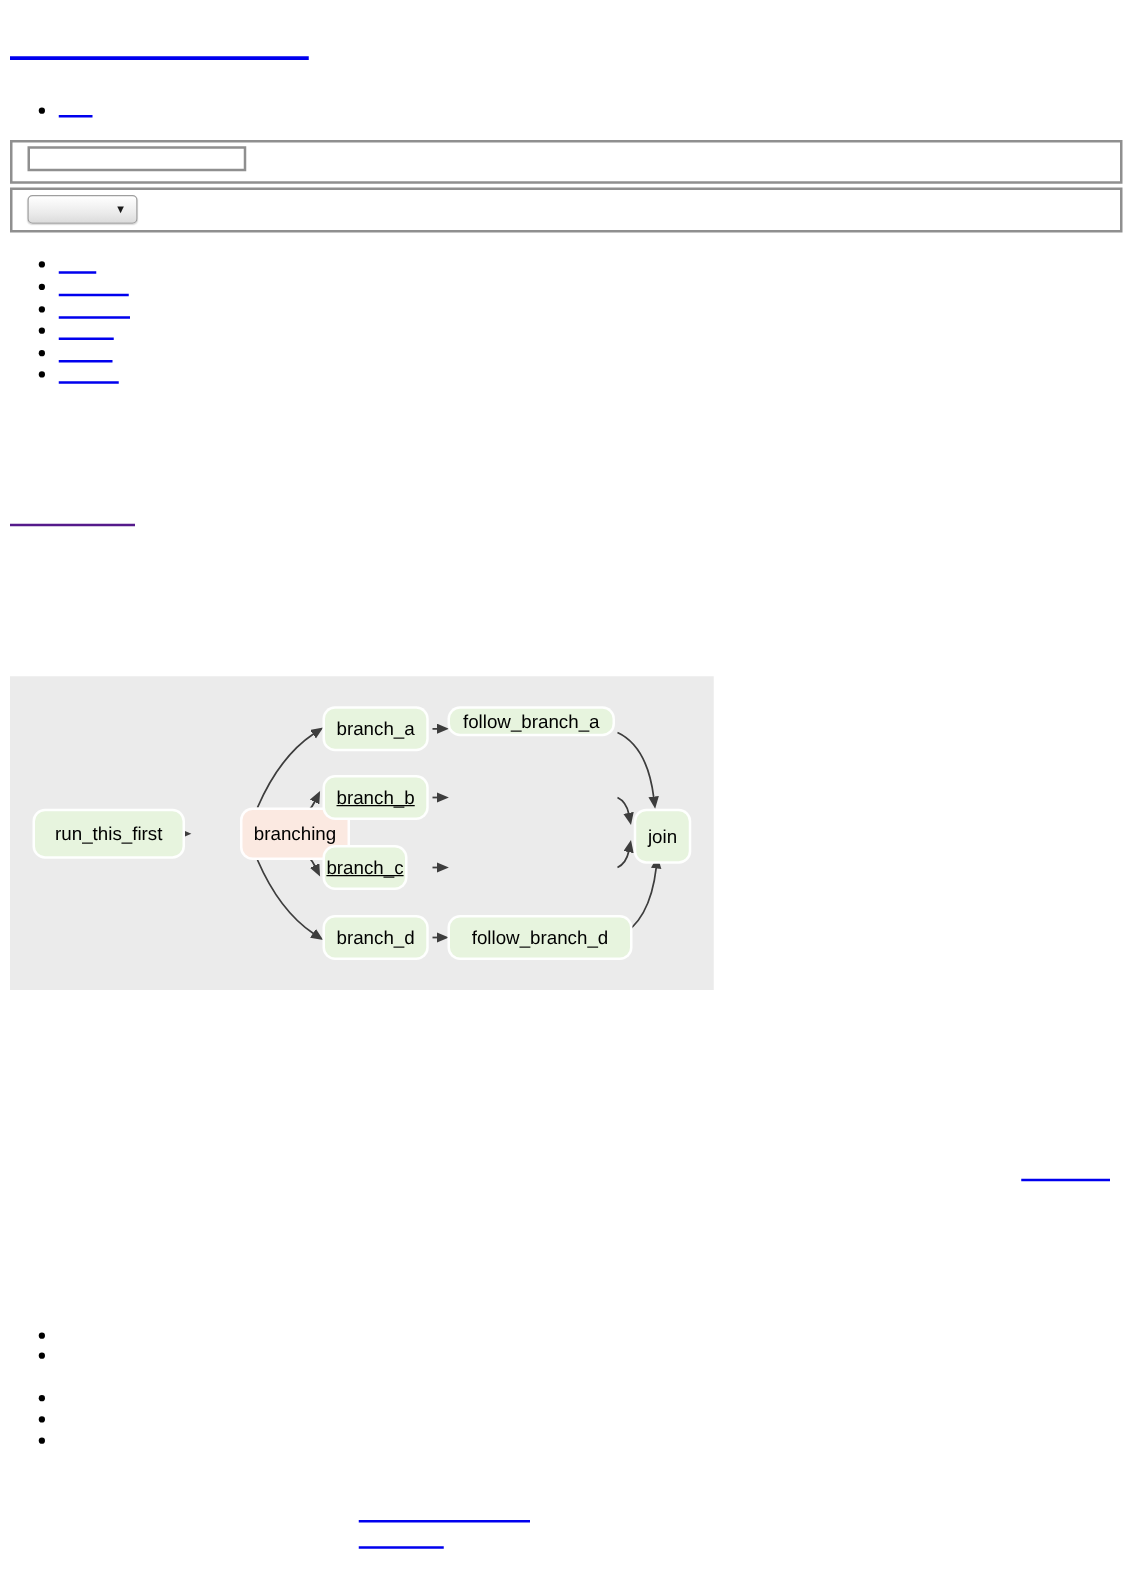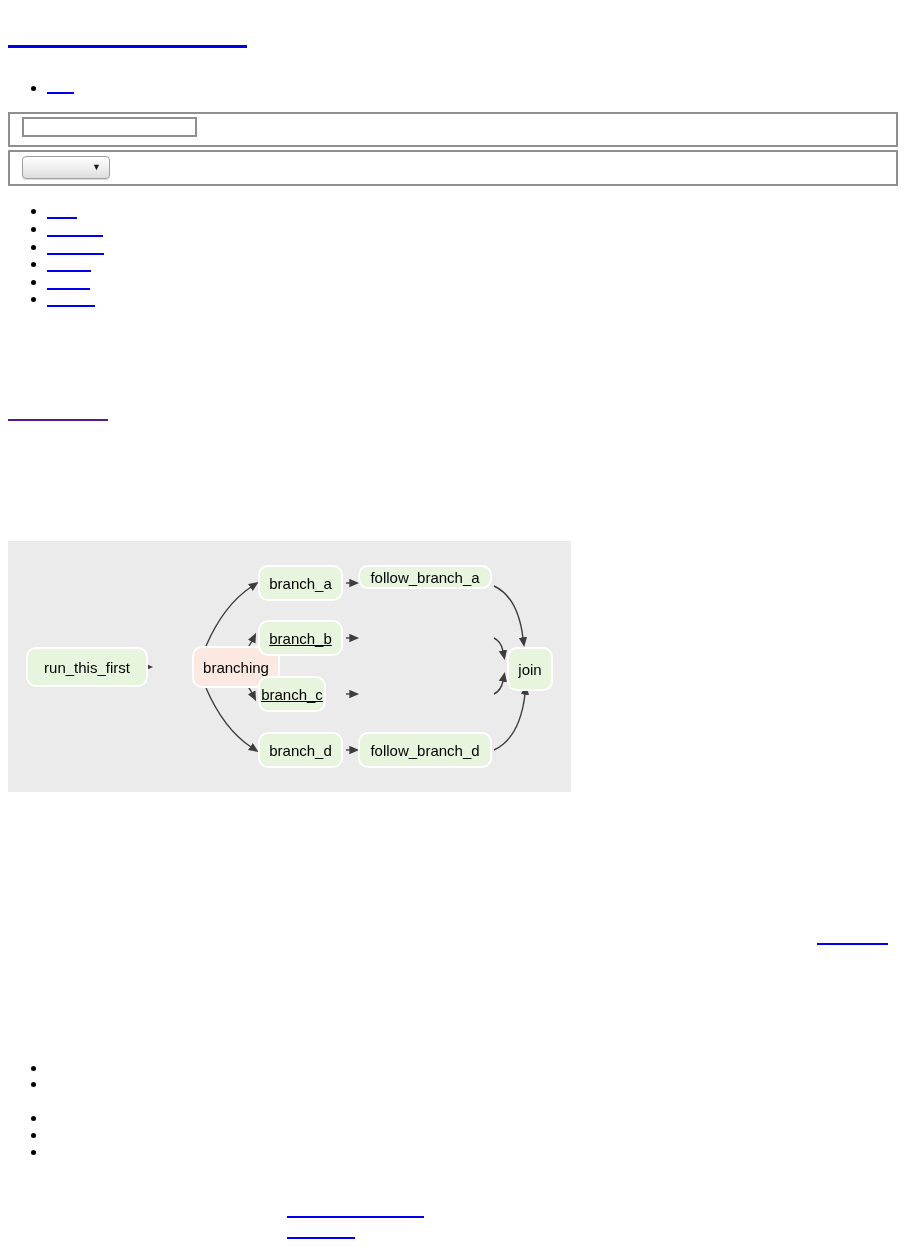--- a/index.html
+++ b/index.html
@@ -87,21 +87,21 @@
         <path d="M486,153 C492,150 494,145 495,140" class="edge" marker-end="url(#arr)"></path>
         <path d="M486,209 C505,200 514,179 517,153" class="edge" marker-end="url(#arr)"></path>
       </svg>
   <div class="node green" style="left: 18px; top: 106px; width: 122px; height: 40px;">run_this_first</div>
       <div class="node pink" style="left: 144px; top: 105px; width: 88px; height: 42px; margin-left: 40px;">branching</div>
       <div class="node green" style="left: 250px; top: 24px; width: 85px; height: 36px;">branch_a</div>
       <div class="node green" style="left: 250px; top: 79px; width: 85px; height: 36px; text-decoration: underline;">branch_b</div>
       <div class="node green" style="left: 250px; top: 135px; width: 68px; height: 36px; text-decoration: underline;">branch_c</div>
       <div class="node green" style="left: 250px; top: 191px; width: 85px; height: 36px;">branch_d</div>
       <div class="node green" style="left: 350px; top: 24px; width: 134px; height: 24px;">follow_branch_a</div>
-      <div class="node green" style="left: 350px; top: 191px; width: 134px; height: 36px;">follow_branch_d</div>
+      <div class="node green" style="left: 350px; top: 191px; width: 148px; height: 36px;">follow_branch_d</div>
       <div class="node green" style="left: 499px; top: 106px; width: 46px; height: 44px;">join</div>
     </div>
 
   <a id="body-link" class="ulink" style="left: 817px; top: 943px; width: 71px;"></a>
 
   <div id="bottom-group-1">
       <span class="dot" style="left: 31px; top: 1065.5px;"></span>
       <span class="dot" style="left: 31px; top: 1081.5px;"></span>
     </div>
   <div id="bottom-group-2">

